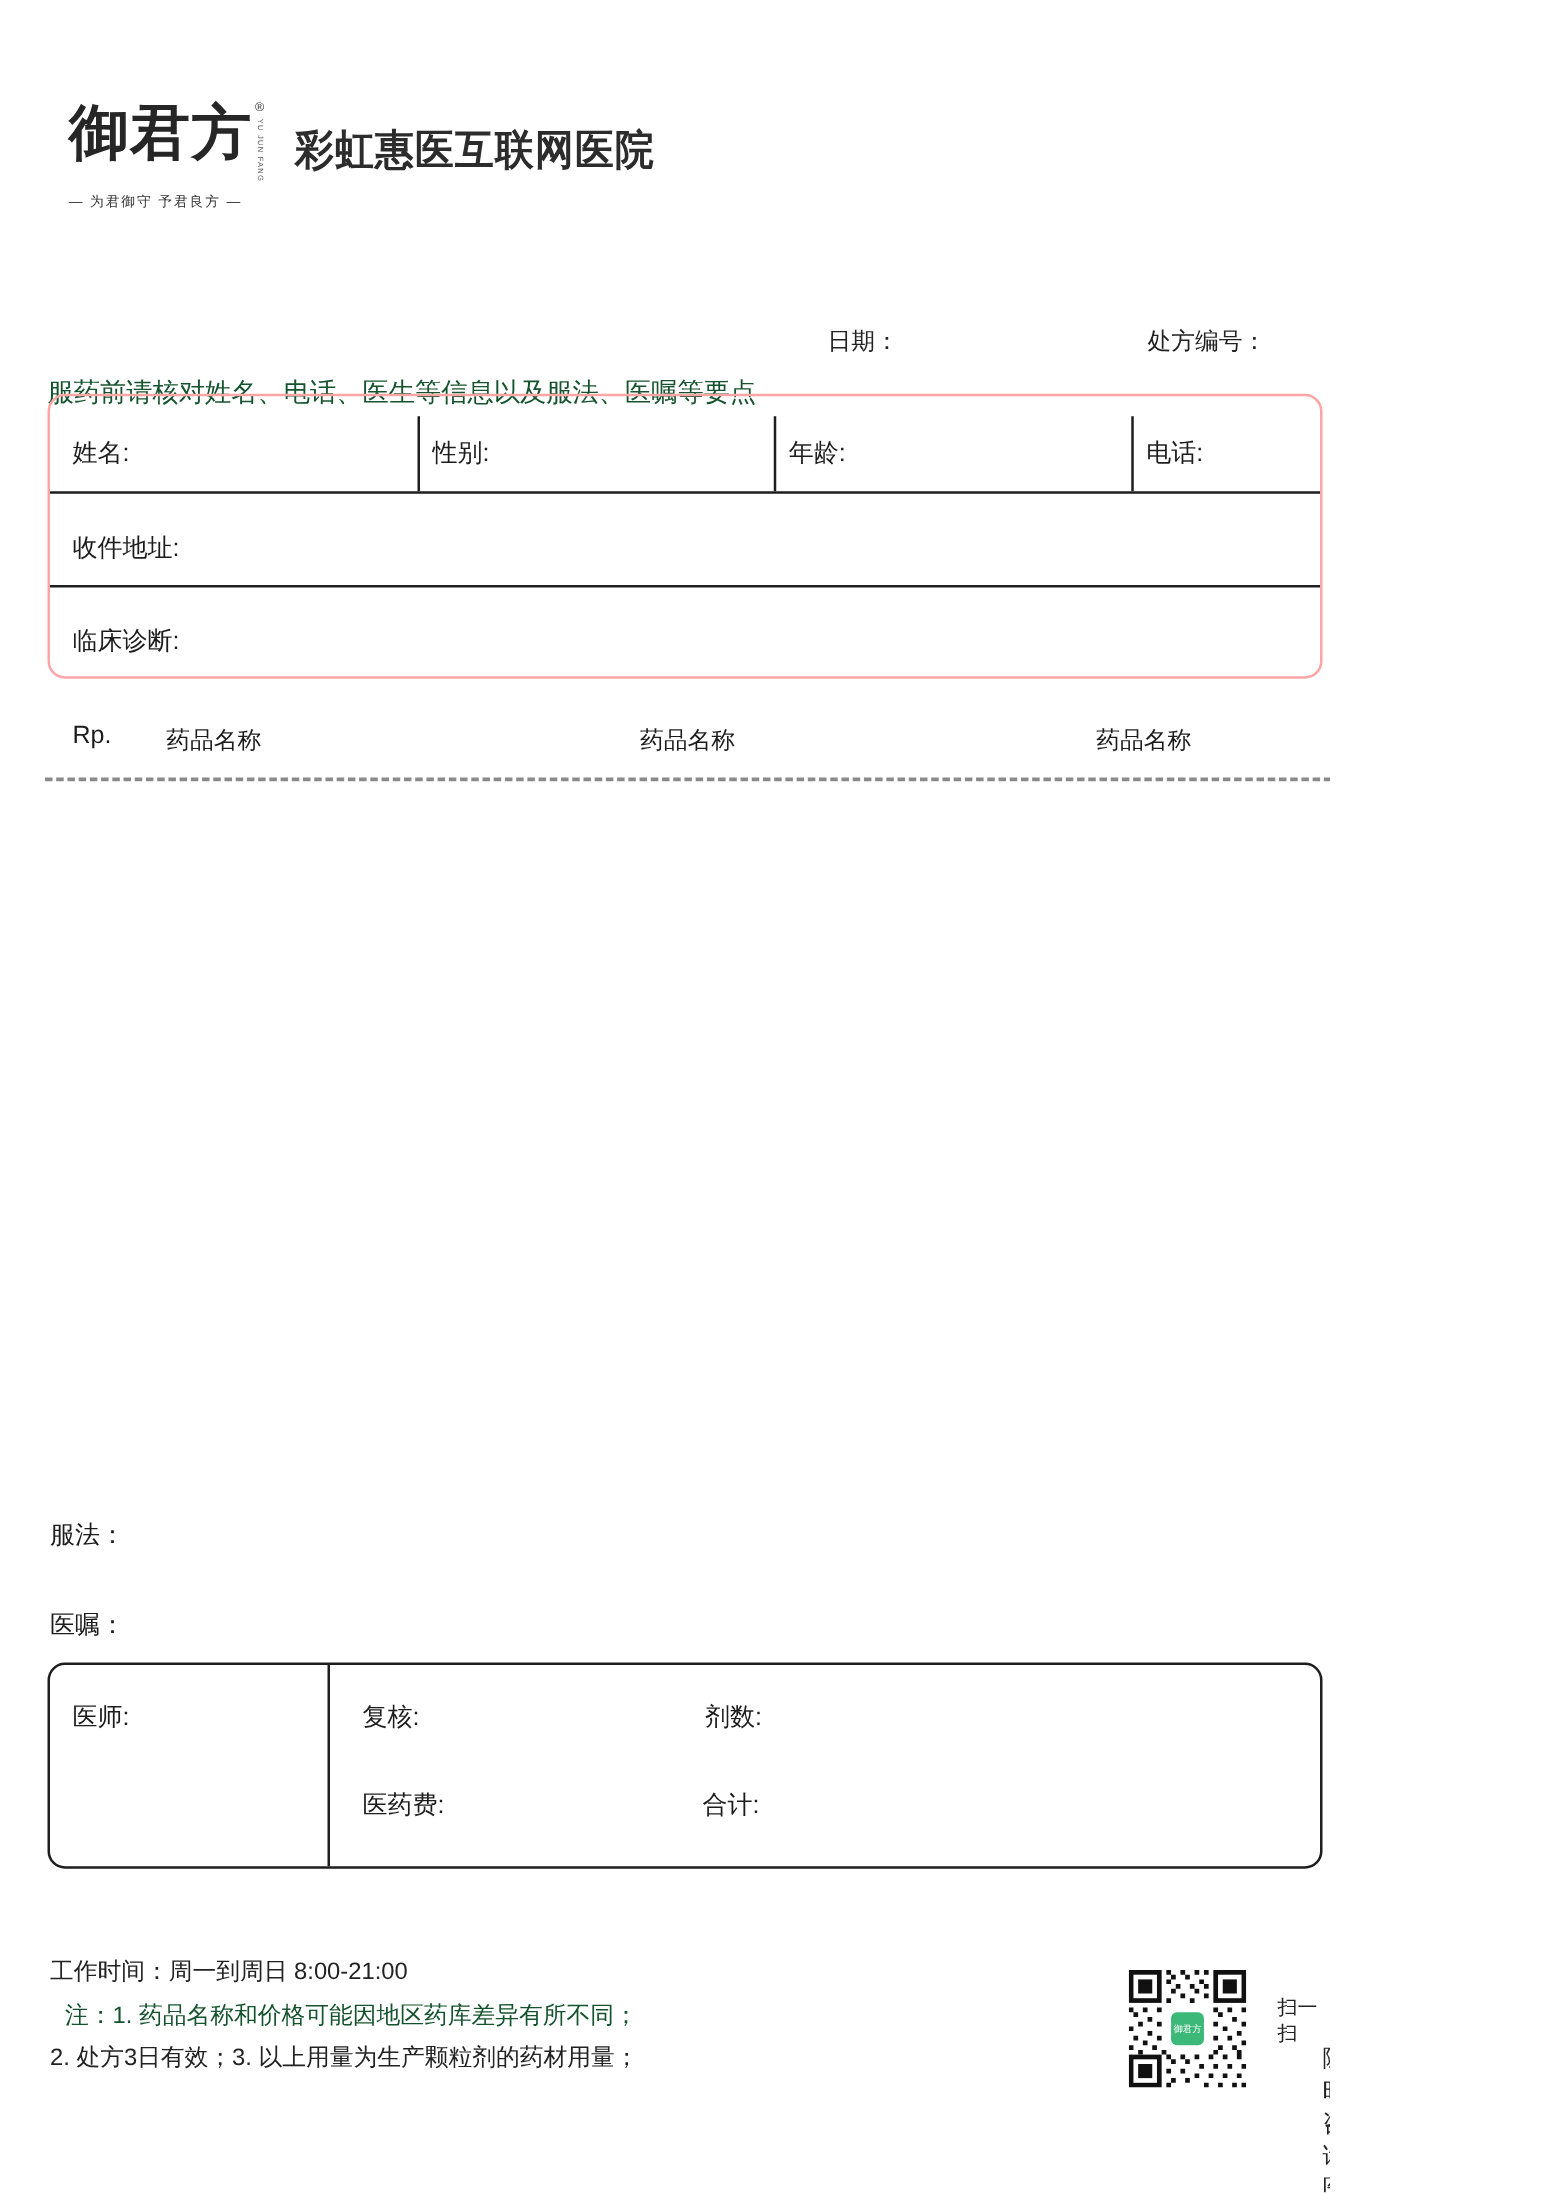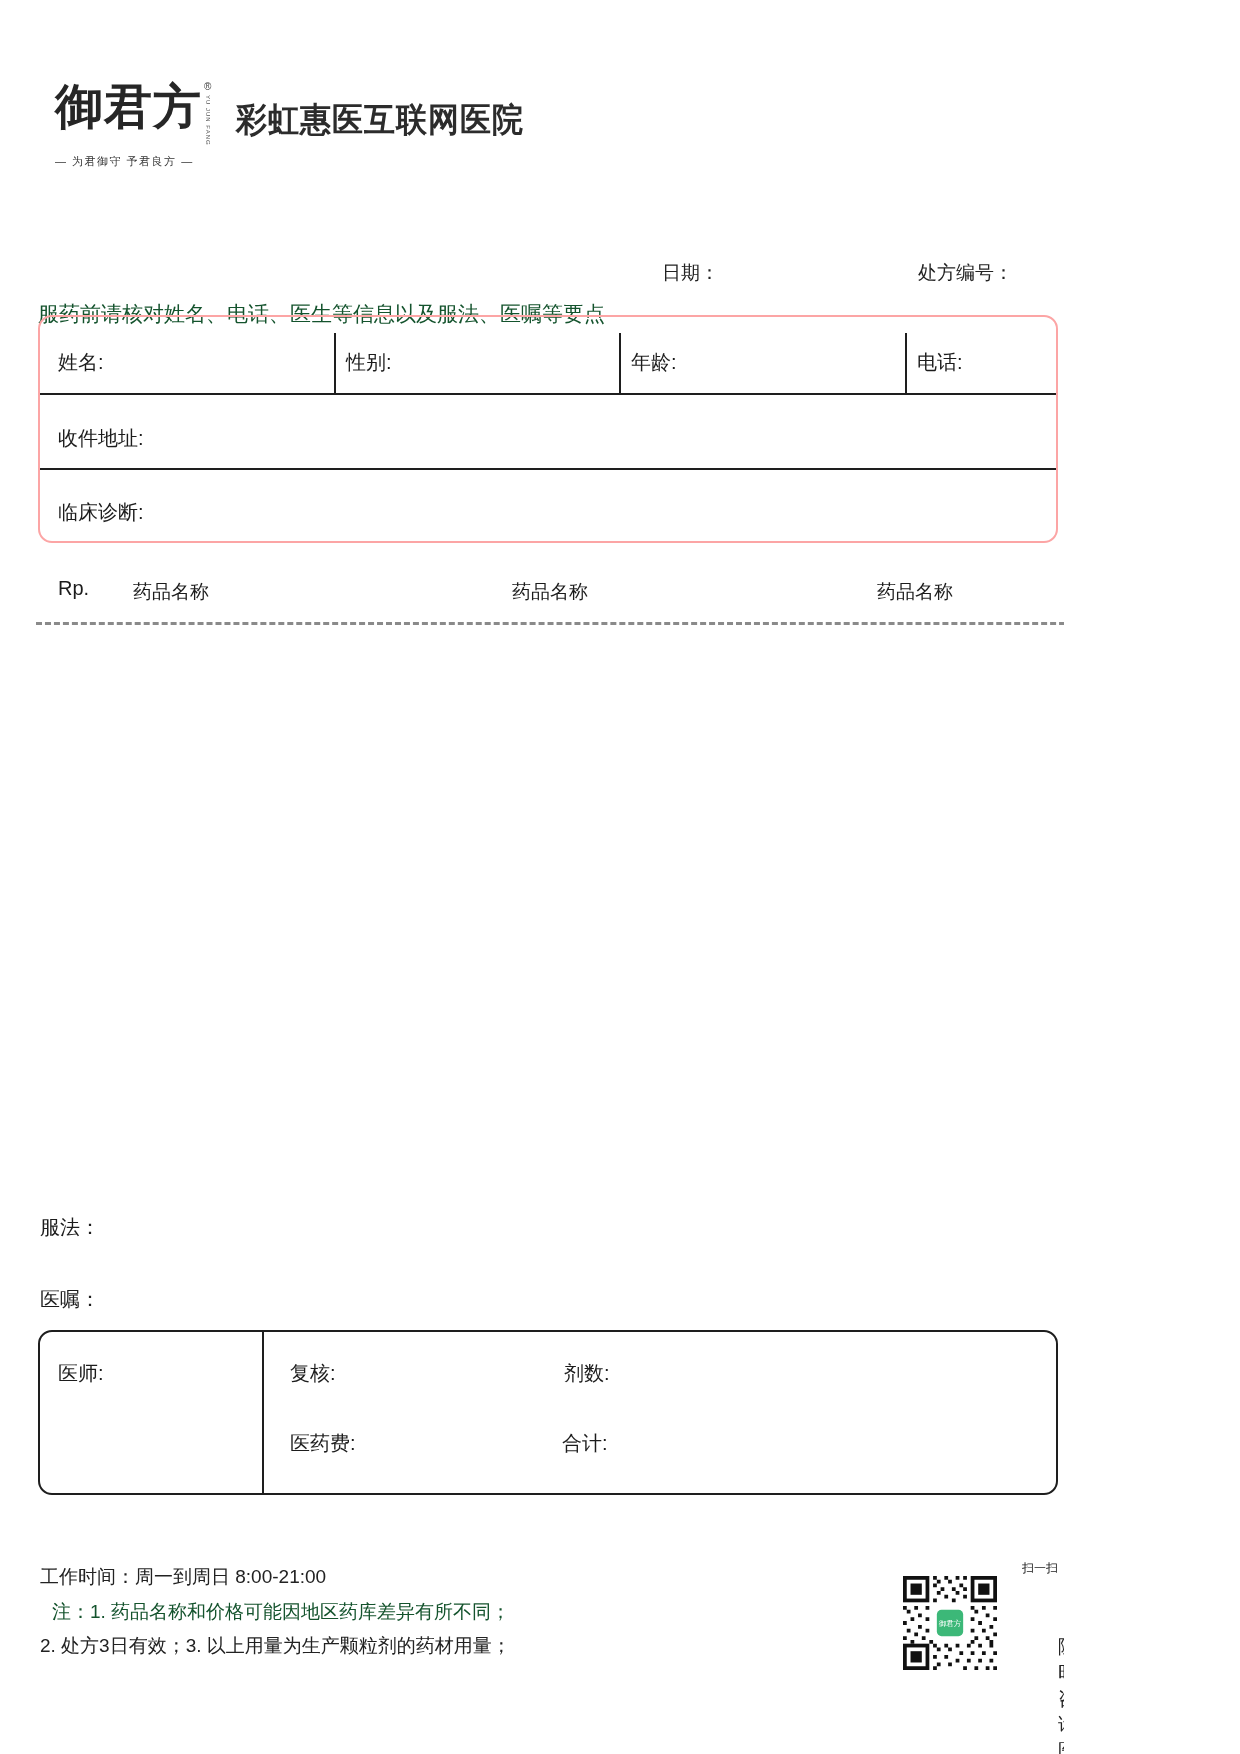--- a/index.html
+++ b/index.html
@@ -54,21 +54,21 @@
   .lbl-fee{left:250px;top:98px;}
   .lbl-total{left:522px;top:98px;}
   .vdiv{position:absolute;left:222px;top:0;bottom:0;width:2px;background:#1e1e1e;}
 
   
   .hours-line{position:absolute;left:40px;top:1564px;font-size:19px;color:#222;}
   .note-line1{position:absolute;left:52px;top:1599px;font-size:19px;color:#14532d;}
   .note-line2{position:absolute;left:40px;top:1633px;font-size:19px;color:#222;}
   .qr-wrap{position:absolute;left:903px;top:1576px;width:94px;height:94px;}
   .qr-wrap svg{display:block;width:94px;height:94px;}
-  .scan-label{position:absolute;left:1022px;top:1560px;font-size:12px;color:#222;}
+  .scan-label{position:absolute;left:1022px;top:1596px;font-size:16px;color:#222;}
   .scan-hint{position:absolute;left:1022px;top:1634px;font-size:19px;color:#222;margin-left:36px;}
 </style>
 </head>
 <body>
 
 <div class="page">
 
   <div class="logo">
     <div class="logo-row">
       <span class="logo-text">御君方</span>

